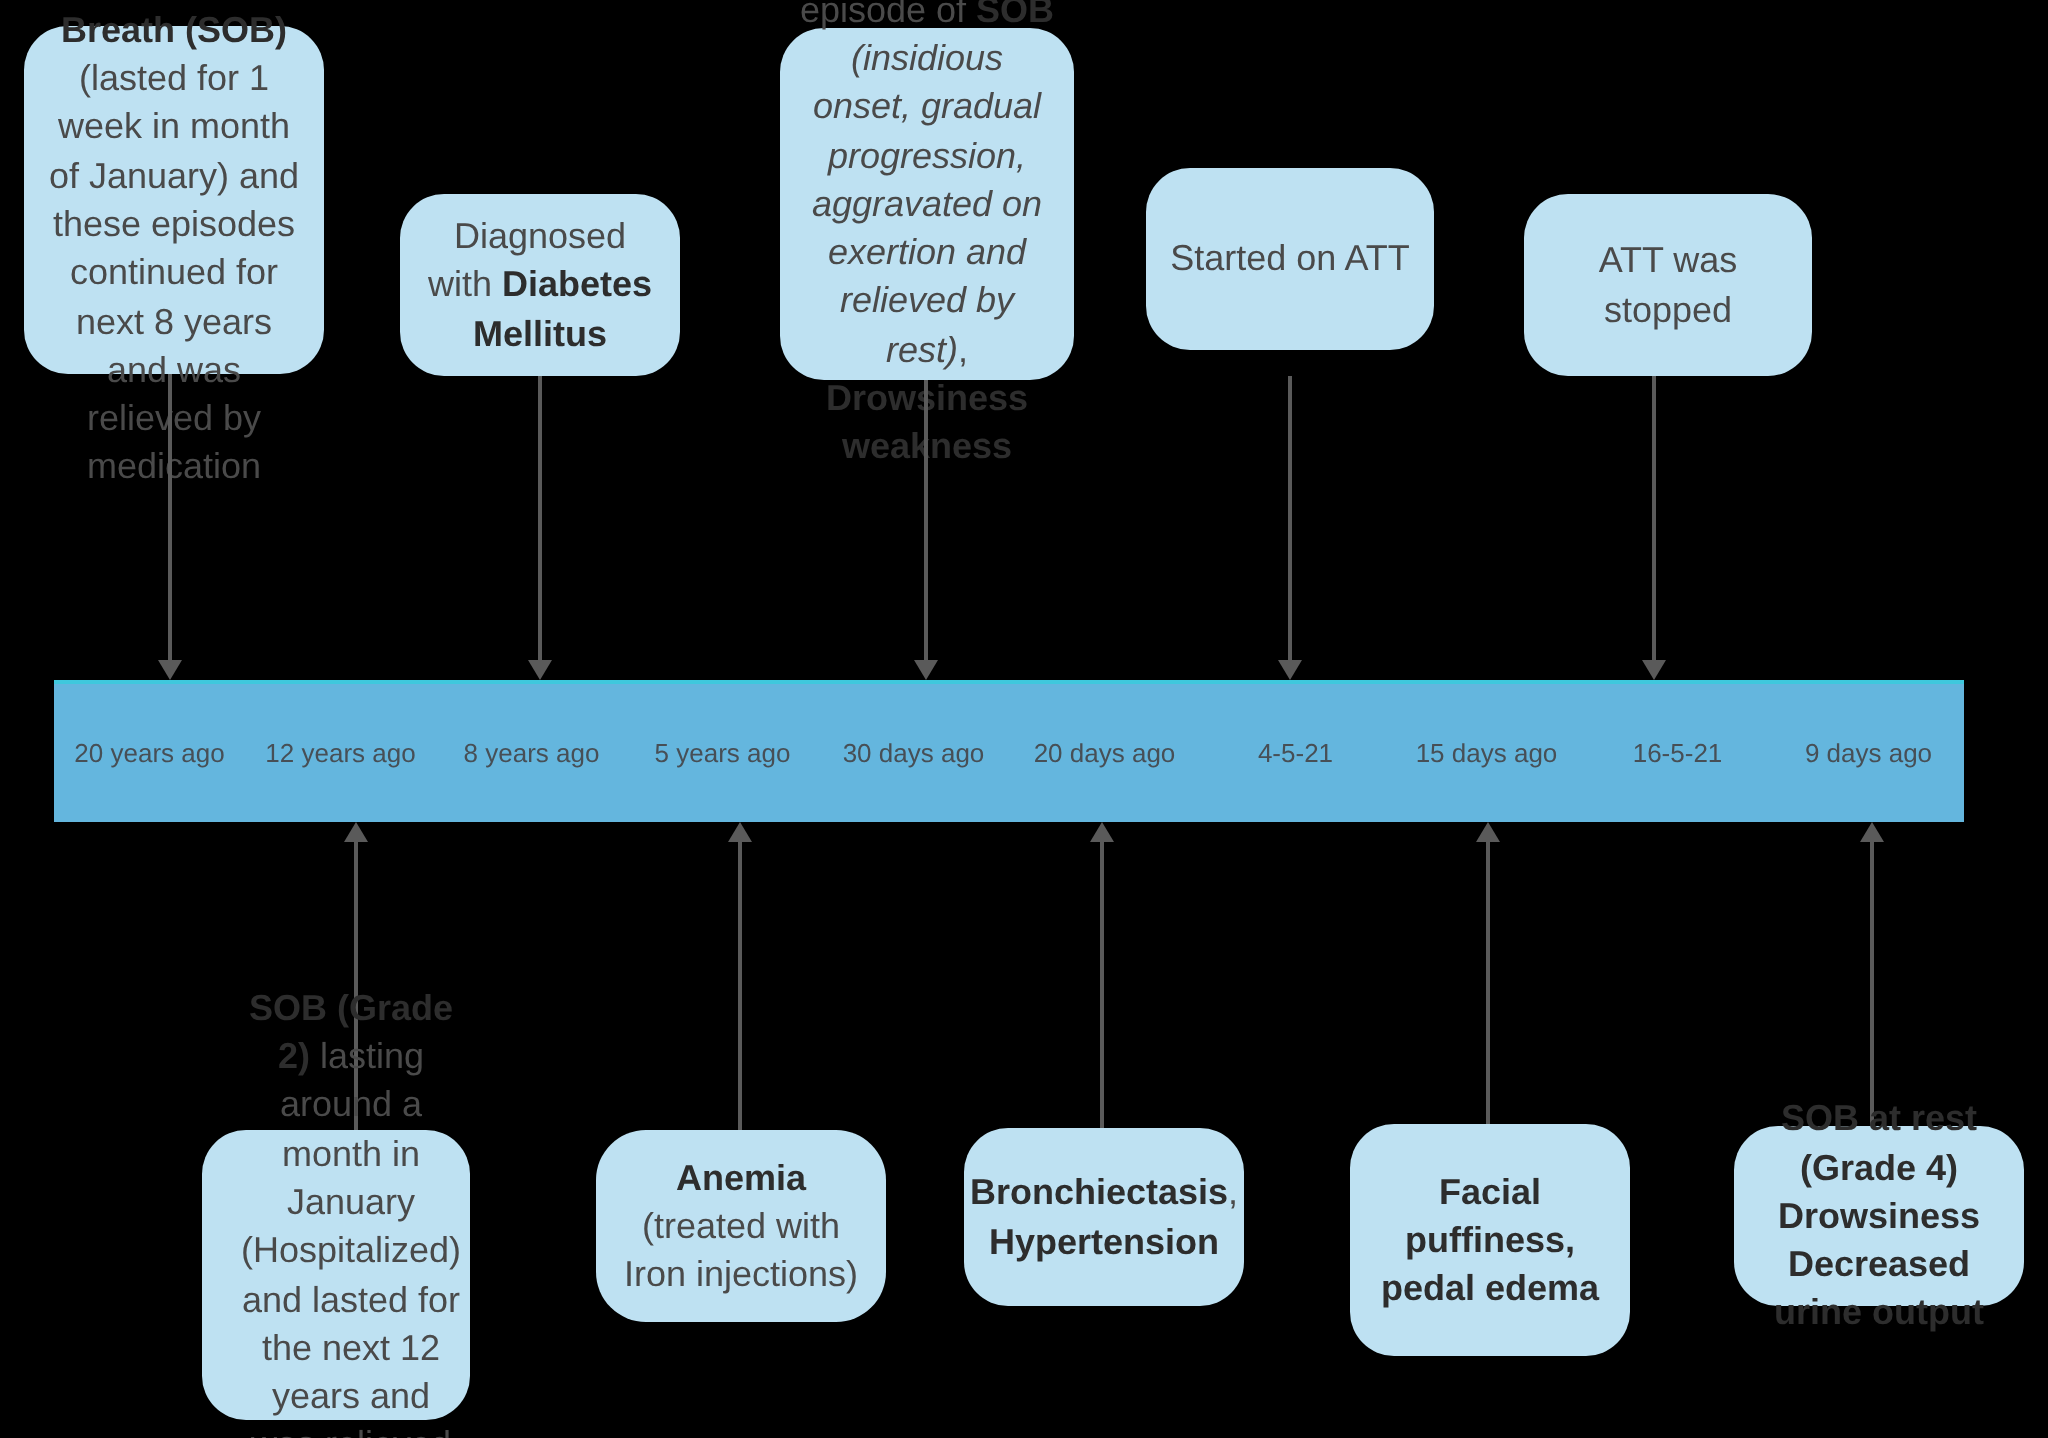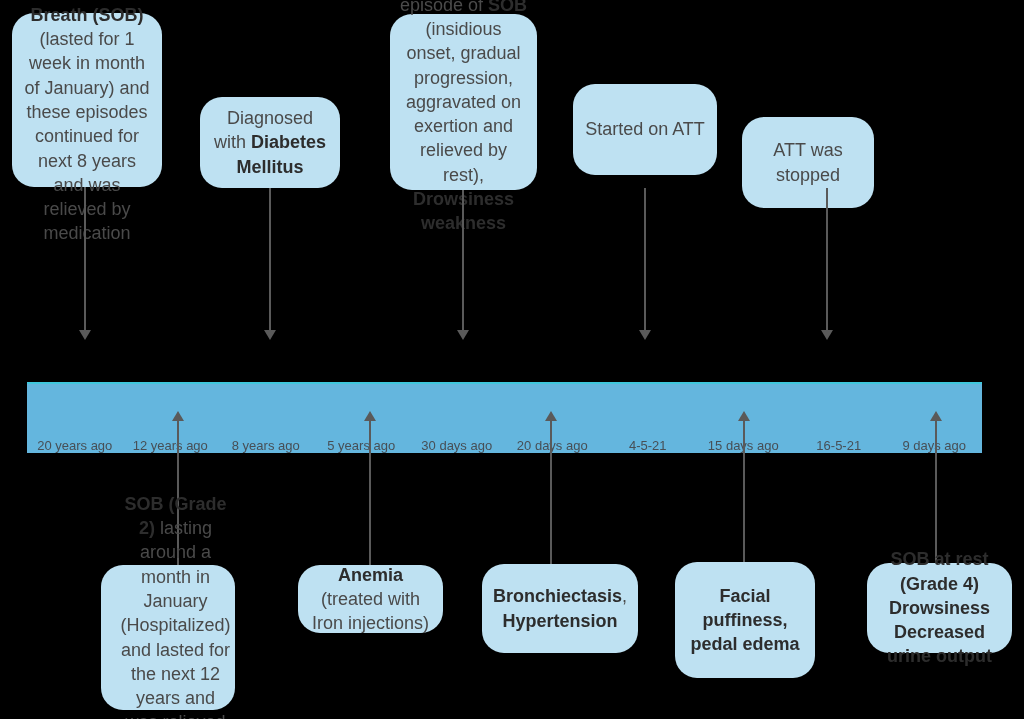--- a/index.html
+++ b/index.html
@@ -23,39 +23,39 @@
     position:absolute;
     background:var(--box-fill);
     border-radius:22px;
     display:flex;align-items:center;justify-content:center;
     text-align:center;
     color:var(--box-text);
     font-size:18px;line-height:1.35;
     padding:8px 9px;
   }
   .box .b{font-weight:700;color:var(--box-text-bold);}
-  .box .i{margin-top:40px;}
+  .box .i{font-style:italic;margin-top:40px;}
   
   .ta1{left:12px;  top:13px; width:150px;height:174px;}
   .ta2{left:200px; top:97px; width:140px;height:91px;}
   .ta3{left:390px; top:14px; width:147px;height:176px;}
   .ta4{left:573px; top:84px; width:144px;height:91px;}
-  .ta5{left:742px; top:97px; width:132px;height:91px;margin-top:20px;}
+  .ta5{left:762px; top:97px; width:144px;height:91px;}
   
   .tb1{left:101px; top:565px;width:134px;height:145px;padding-left:24px;}
-  .tb2{left:298px; top:565px;width:145px;height:68px;}
-  .tb3{left:482px; top:564px;width:156px;height:89px;}
+  .tb2{left:298px; top:565px;width:145px;height:96px;border-radius:25px;}
+  .tb3{left:482px; top:564px;width:140px;height:89px;}
   .tb4{left:675px; top:562px;width:140px;height:116px;}
   .tb5{left:867px; top:563px;width:145px;height:90px;}
   
   .bar{
     position:absolute;left:27px;top:340px;width:955px;height:71px;
     background:var(--bar-fill);
     border-top:2px solid var(--bar-top-line);
-    display:flex;flex-direction:row;align-items:flex-end;margin-top:42px;
+    display:flex;flex-direction:row;align-items:center;
   }
   .bar .cell{
     flex:1 1 0;text-align:center;
     color:var(--bar-text);font-size:13px;
     white-space:nowrap;
   }
   
   .arrow{position:absolute;width:12px;}
   .arrow .shaft{position:absolute;left:5px;width:2px;background:var(--arrow);}
   .arrow.down .shaft{top:0;bottom:8px;}

